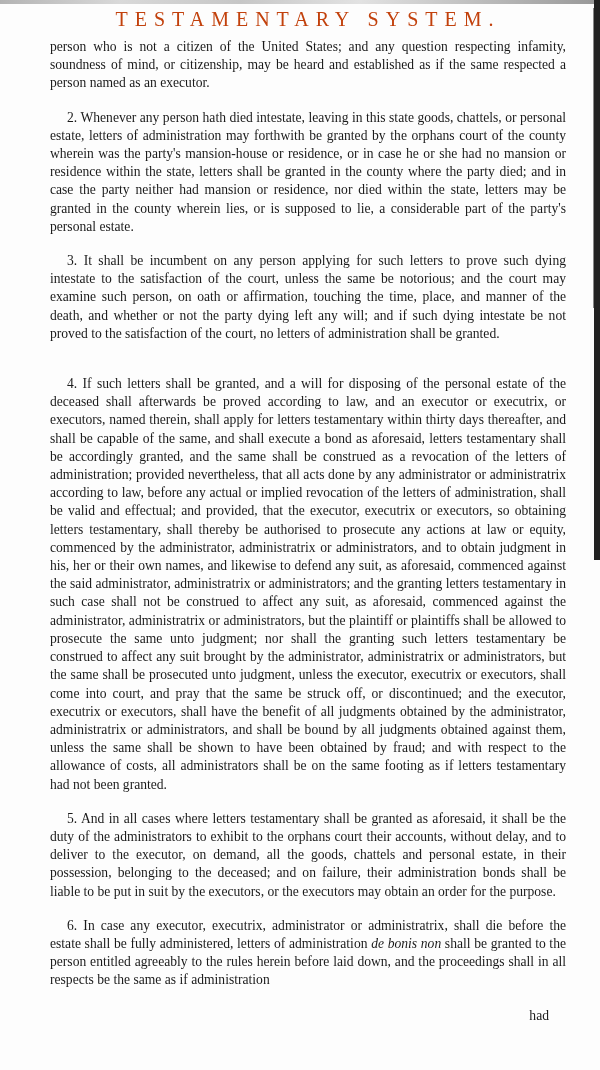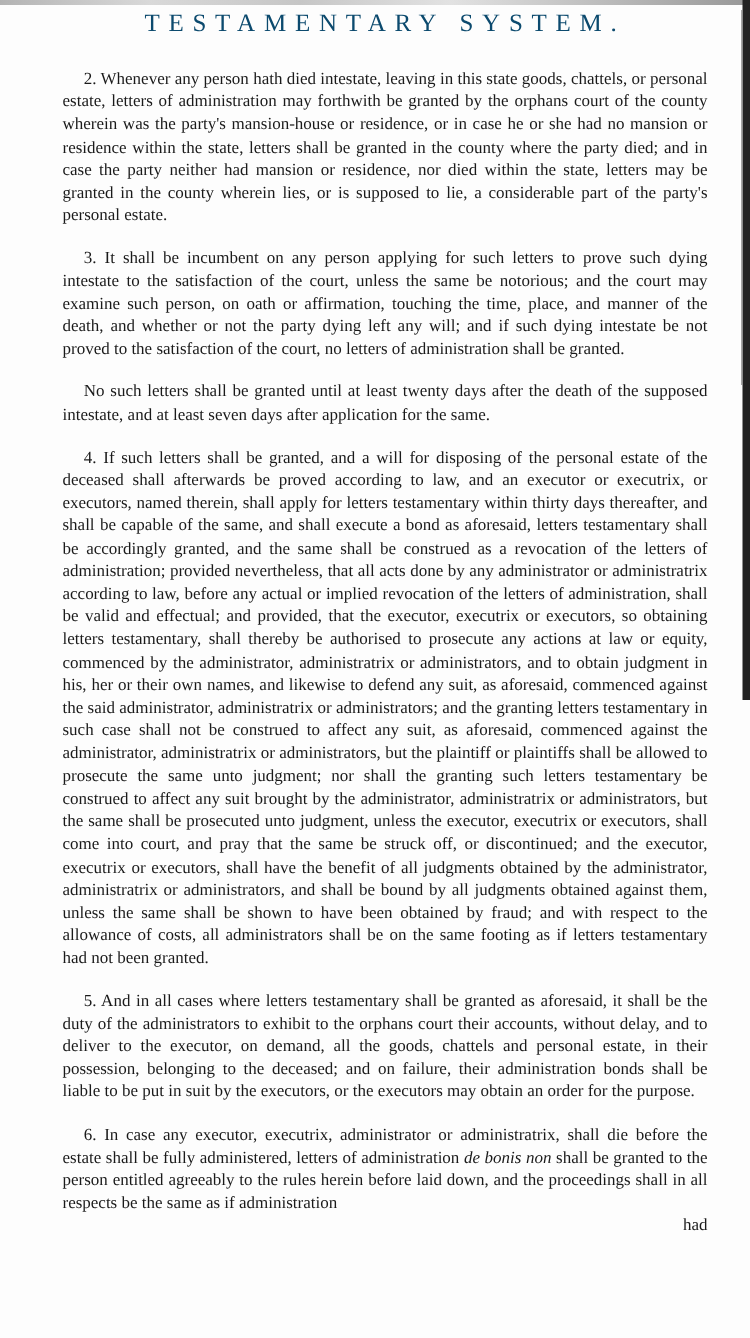--- a/index.html
+++ b/index.html
@@ -26,69 +26,69 @@
     .page {
       position: absolute; left: 50px; top: 6px; width: 516px;
     }
     .running-head {
       text-align: center;
       font-size: 20px;
       letter-spacing: 7px;
       font-weight: normal;
       margin: 0 0 6px 0;
       line-height: 26px;
-      color: #0c4a6e;
+      color: #c2410c;
     }
     p {
       margin: 0;
       font-size: 13.6px;
       line-height: 18.2px;
       text-align: justify;
       text-align-last: left;
     }
     p.indent { text-indent: 17px; }
     .gap { height: 16px; }
     .catch {
       text-align: right;
       font-size: 13.6px;
       line-height: 18px;
-      margin: 0;
+      margin: 17px;
     }
     i { }
   </style>
 </head>
 <body>
 
 <div class="top-edge"></div>
 <div class="right-edge"></div>
 <div class="right-edge-light"></div>
 
 <div class="page">
   <div class="running-head">TESTAMENTARY SYSTEM.</div>
 
+  <p>
+    <span>person who is not a citizen of the United States; and any question respecting infamity, soundness of mind, or citizenship, may be heard and established as if the same respected a person named as an executor.</span>
+  </p>
 
   <div class="gap"></div>
 
   <p class="indent">
     <span>2.</span>
     <span>Whenever any person hath died intestate, leaving in this state goods, chattels, or personal estate, letters of administration may forthwith be granted by the orphans court of the county wherein was the party's mansion-house or residence, or in case he or she had no mansion or residence within the state, letters shall be granted in the county where the party died; and in case the party neither had mansion or residence, nor died within the state, letters may be granted in the county wherein lies, or is supposed to lie, a considerable part of the party's personal estate.</span>
   </p>
 
   <div class="gap"></div>
 
   <p class="indent">
     <span>3.</span>
     <span>It shall be incumbent on any person applying for such letters to prove such dying intestate to the satisfaction of the court, unless the same be notorious; and the court may examine such person, on oath or affirmation, touching the time, place, and manner of the death, and whether or not the party dying left any will; and if such dying intestate be not proved to the satisfaction of the court, no letters of administration shall be granted.</span>
   </p>
 
   <div class="gap"></div>
 
-  <p class="indent">
-    <span>No such letters shall be granted until at least twenty days after the death of the supposed intestate, and at least seven days after application for the same.</span>
-  </p>
 
   <div class="gap"></div>
 
   <p class="indent">
     <span>4.</span>
     <span>If such letters shall be granted, and a will for disposing of the personal estate of the deceased shall afterwards be proved according to law, and an executor or executrix, or executors, named therein, shall apply for letters testamentary within thirty days thereafter, and shall be capable of the same, and shall execute a bond as aforesaid, letters testamentary shall be accordingly granted, and the same shall be construed as a revocation of the letters of administration; provided nevertheless, that all acts done by any administrator or administratrix according to law, before any actual or implied revocation of the letters of administration, shall be valid and effectual; and provided, that the executor, executrix or executors, so obtaining letters testamentary, shall thereby be authorised to prosecute any actions at law or equity, commenced by the administrator, administratrix or administrators, and to obtain judgment in his, her or their own names, and likewise to defend any suit, as aforesaid, commenced against the said administrator, administratrix or administrators; and the granting letters testamentary in such case shall not be construed to affect any suit, as aforesaid, commenced against the administrator, administratrix or administrators, but the plaintiff or plaintiffs shall be allowed to prosecute the same unto judgment; nor shall the granting such letters testamentary be construed to affect any suit brought by the administrator, administratrix or administrators, but the same shall be prosecuted unto judgment, unless the executor, executrix or executors, shall come into court, and pray that the same be struck off, or discontinued; and the executor, executrix or executors, shall have the benefit of all judgments obtained by the administrator, administratrix or administrators, and shall be bound by all judgments obtained against them, unless the same shall be shown to have been obtained by fraud; and with respect to the allowance of costs, all administrators shall be on the same footing as if letters testamentary had not been granted.</span>
   </p>
 
   <div class="gap"></div>
 

